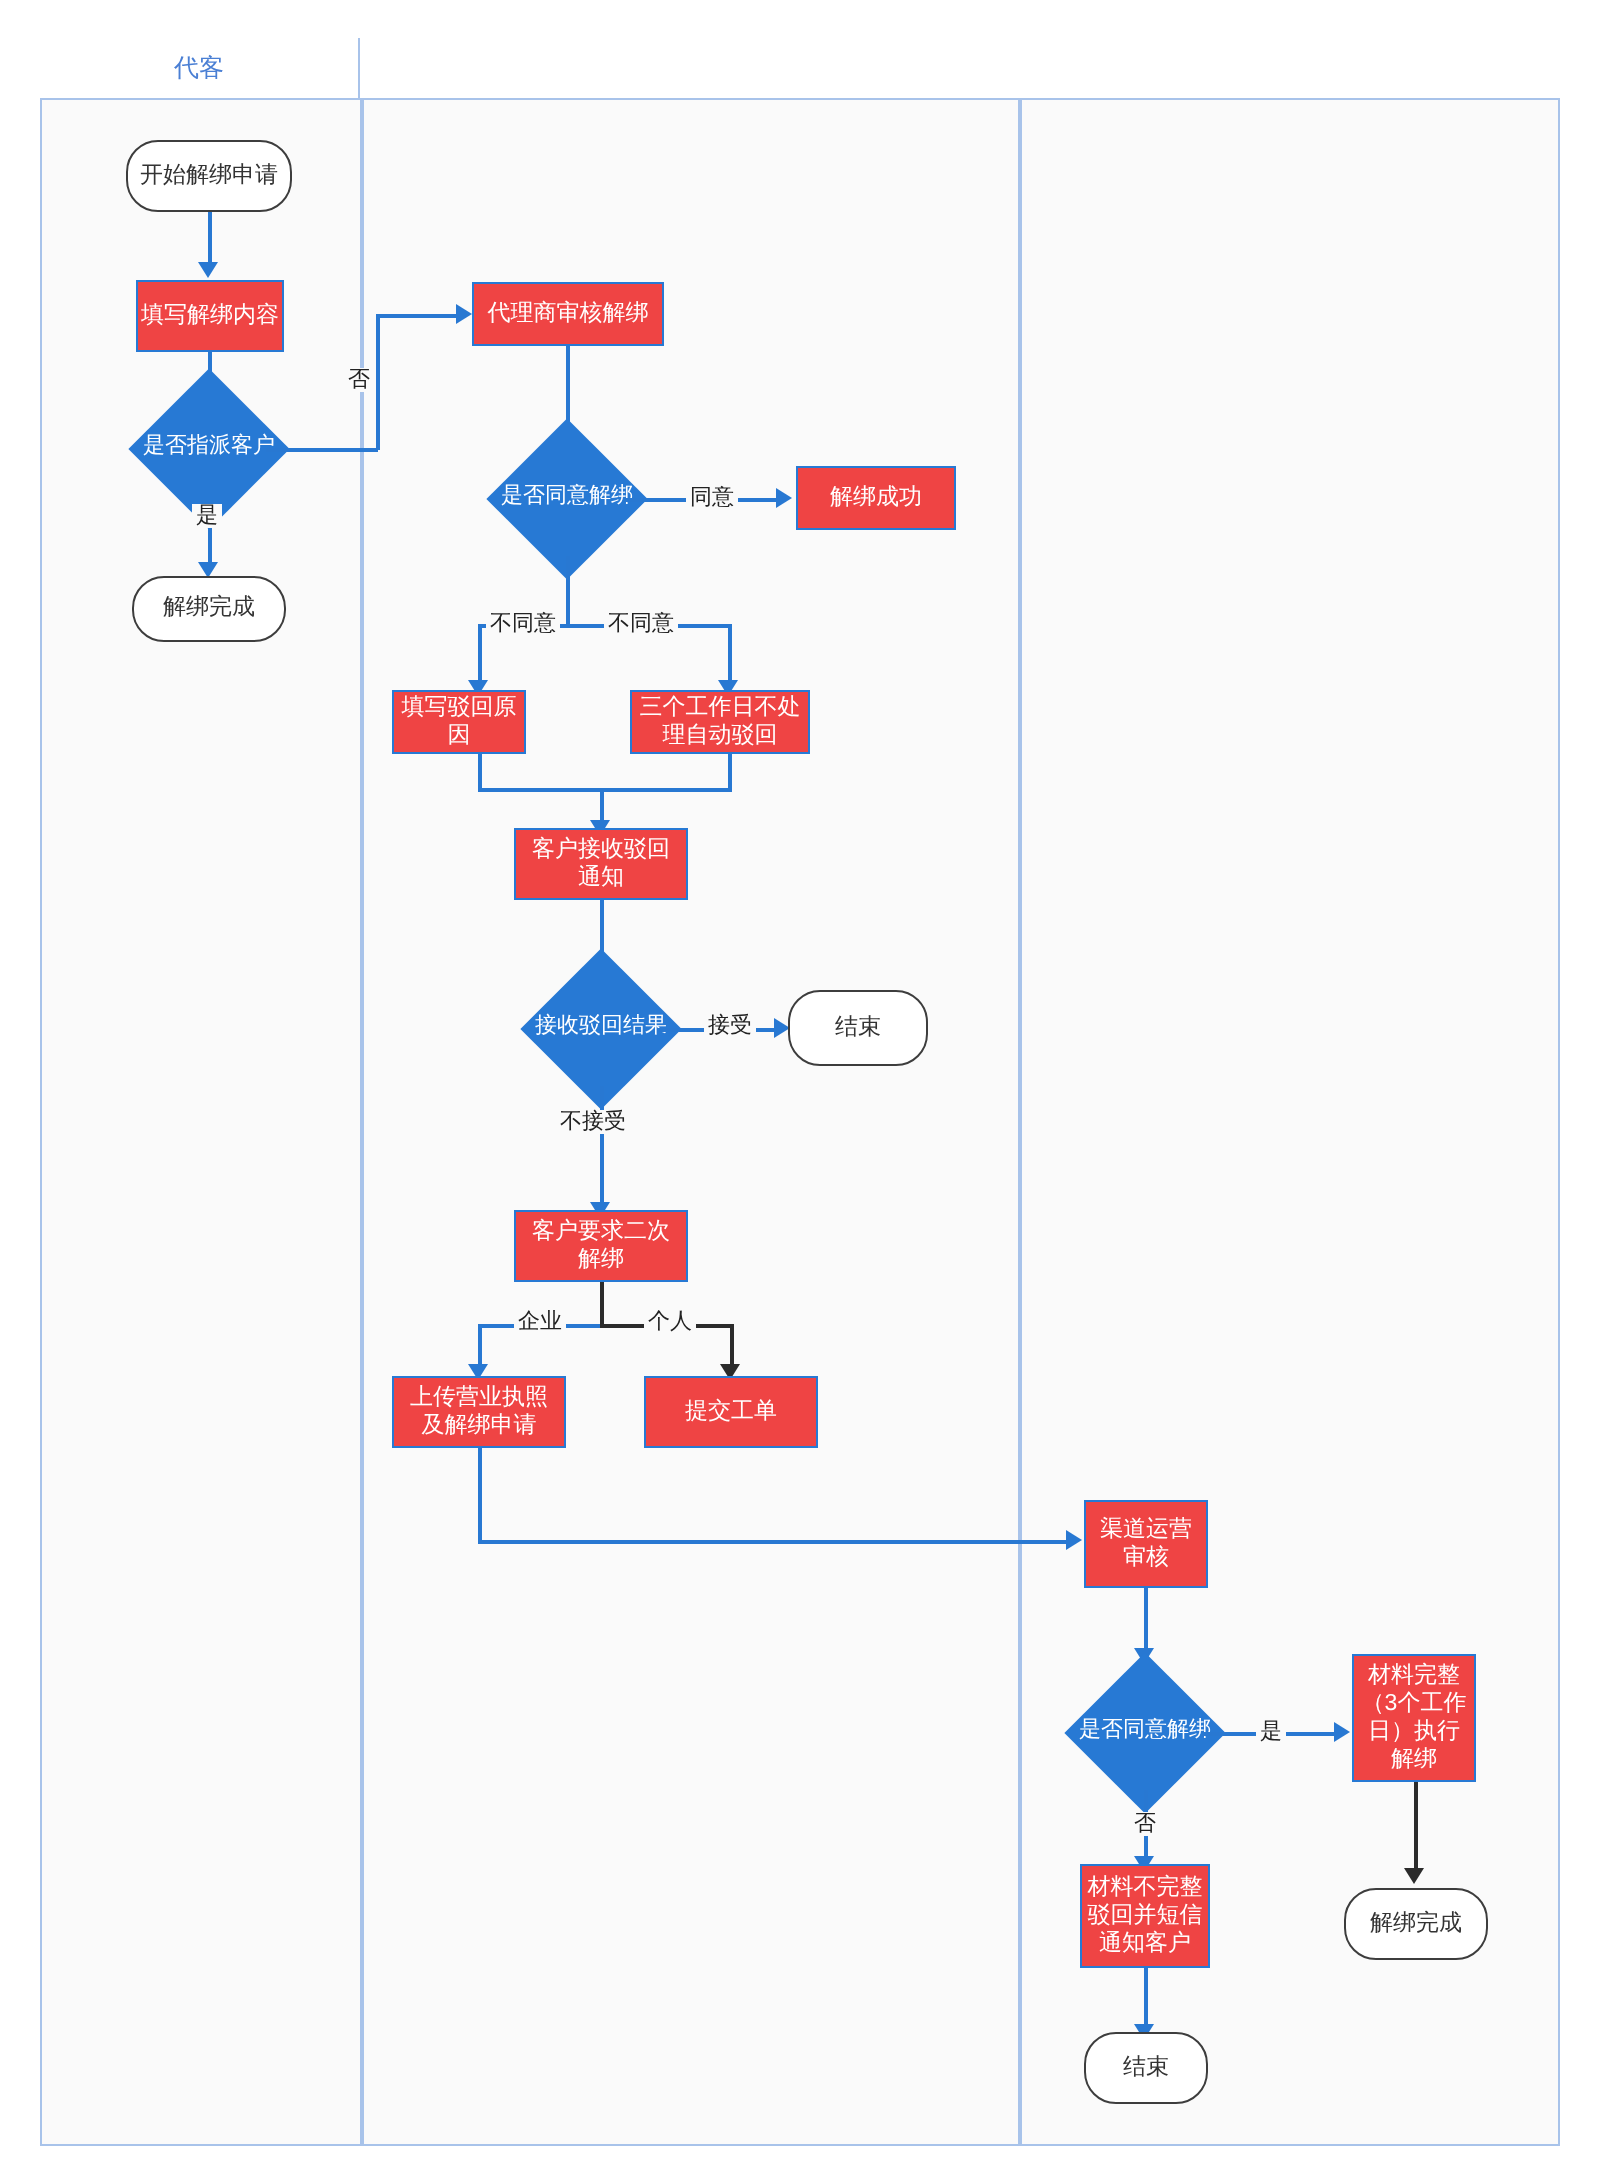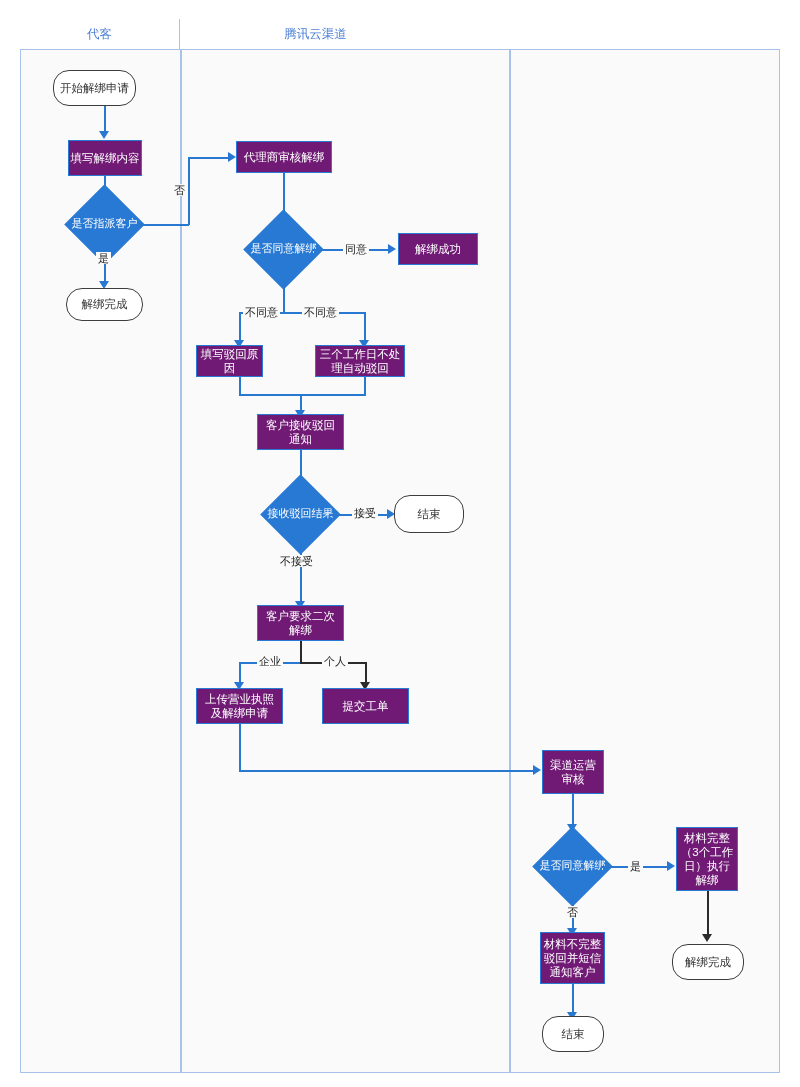--- a/index.html
+++ b/index.html
@@ -64,21 +64,21 @@
     position: absolute;
     box-sizing: border-box;
     display: flex;
     align-items: center;
     justify-content: center;
     text-align: center;
     line-height: 1.22;
     white-space: pre-line;
   }
   .proc {
-    background: #701a75;
+    background: #ef4444;
     color: #ffffff;
     font-size: 11.5px;
     border: 1px solid #2779d4;
   }
   .term {
     background: #ffffff;
     color: #333333;
     font-size: 11.5px;
     border: 1.6px solid #3d3d3d;
     border-radius: 16px;
@@ -131,32 +131,29 @@
 <body>
 
 <div id="canvas">
 
   <div class="lane-frame"></div>
 
   <div class="lane-header-row">
     <div class="lane-header h1">
       <span>代客</span>
     </div>
-    <div class="lane-header h3">
-      <span>腾讯云渠道</span>
-    </div>
   </div>
 
   <div class="lane-divider d1"></div>
   <div class="lane-divider d2"></div>
 
   <div class="ln v" style="left:104px; top:106px; height:26px;"></div>
   <div class="arw down" style="left:99px; top:131px;"></div>
 
-  <div class="node term" style="left:53px; top:70px; width:83px; height:36px;">
+  <div class="node term" style="left:63px; top:70px; width:83px; height:36px;">
     <span>开始解绑申请</span>
   </div>
 
   <div class="node proc" style="left:68px; top:140px; width:74px; height:36px;">
     <span>填写解绑内容</span>
   </div>
 
   <div class="ln v" style="left:104px; top:176px; height:30px;"></div>
   <div class="arw down" style="left:99px; top:204px;"></div>
 

